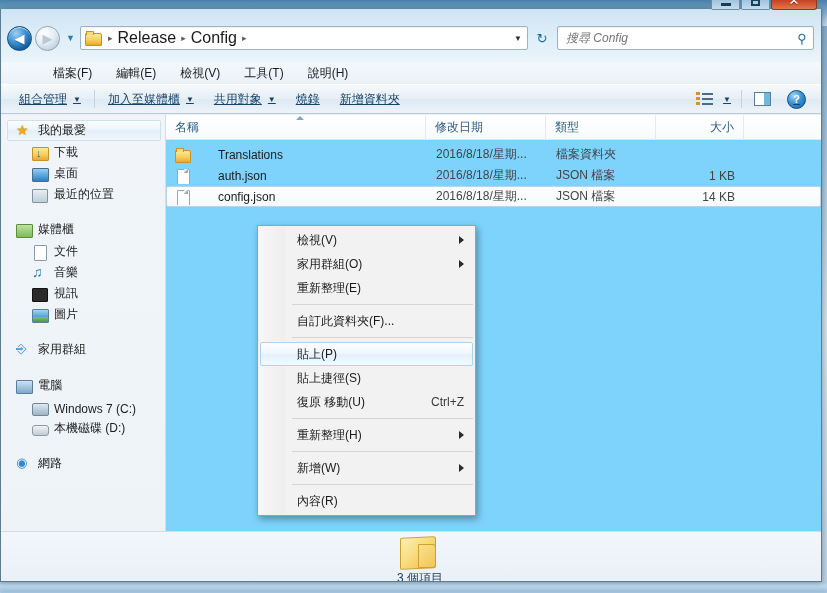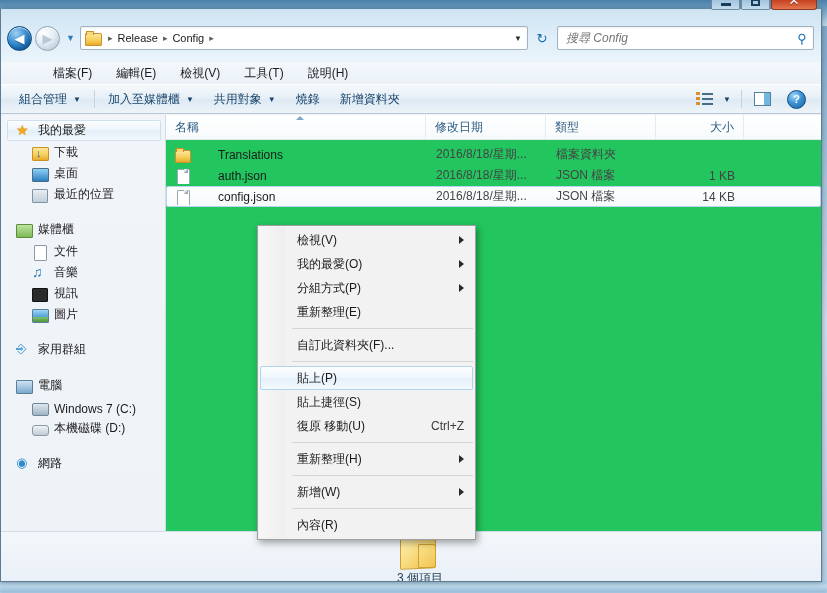--- a/index.html
+++ b/index.html
@@ -118,21 +118,21 @@
   .crumb-folder-icon::before {
     content:''; position:absolute; left:0; top:2px; width:15px; height:11px;
     background: linear-gradient(180deg,#fde79a 0%, #f6cf5c 55%, #e8ab2c 100%);
     border:1px solid #c8912a; border-radius: 1px 2px 1px 1px;
   }
   .crumb-folder-icon::after {
     content:''; position:absolute; left:1px; top:0px; width:6px; height:3px;
     background:#f7d87a; border:1px solid #c8912a; border-bottom:none; border-radius:1px 1px 0 0;
   }
   .crumb-sep { color:#5b5b5b; font-size:9px; padding: 0 5px; flex:0 0 auto; }
-  .crumb-text { font-size: 11px; color: #1a1a1a; flex:0 0 auto; }
+  .crumb-text { font-size: 16px; color: #1a1a1a; flex:0 0 auto; }
   #breadcrumb-dropdown {
     width: 18px; height: 100%; display:flex; align-items:center; justify-content:center;
     color:#2e2e2e; font-size: 8px; flex:0 0 auto;
   }
   #refresh-button {
     width: 24px; height: 22px; margin-left: 2px;
     display:flex; align-items:center; justify-content:center;
     color:#1b6fae; font-size: 13px; flex: 0 0 auto;
   }
   #search-box {
@@ -167,21 +167,21 @@
     position: absolute; left: 0; top: 75px; width: 100%; height: 30px;
     background: linear-gradient(180deg,#f5f9fc 0%, #e6eff6 48%, #dde9f3 52%, #eef4f9 100%);
     border-bottom: 1px solid #b5c9d8;
     border-top: 1px solid #ffffff;
     display:flex; align-items:center;
     box-sizing: border-box;
   }
   .tb-item {
     display:flex; align-items:center; height: 22px;
     padding: 0 9px; font-size: 12px; color:#17436b;
-    border:1px solid transparent; border-radius:2px;
+    border:1px solid transparent; border-radius:2px;text-decoration:underline;
   }
   .tb-caret { font-size: 8px; margin-left: 6px; color:#17436b; }
   .tb-sep { width:1px; height:18px; background:#c3d4e0; margin: 0 3px; }
   #toolbar-right { margin-left:auto; display:flex; align-items:center; padding-right: 8px; }
   #view-options-icon {
     width: 17px; height: 15px; position: relative;
   }
   .vo-row { position:absolute; left:0; height:3px; width:17px; }
   .vo-dot { position:absolute; left:0; width:4px; height:3px; }
   .vo-line { position:absolute; left:6px; width:11px; height:2px; top:1px; background:#4a6c86; }
@@ -280,21 +280,21 @@
     background: linear-gradient(180deg,#dfe8ef 0%,#9fb4c4 100%);
     border:1px solid #6f8698; border-radius:2px;
   }
   .ico-drive {
     width:15px;height:9px;margin-top:4px;
     background: linear-gradient(180deg,#f0f3f6 0%,#c2ccd4 100%);
     border:1px solid #8d9aa6; border-radius:3px;
   }
   .ico-network { color:#2f8ccc; font-size:13px; line-height:14px; }
   
-  #file-pane { flex:1 1 auto; background:#22c55e; position:relative; overflow:hidden; }
+  #file-pane { flex:1 1 auto; background:#7dd3fc; position:relative; overflow:hidden; }
   #column-headers {
     display:flex; height: 24px; align-items:stretch;
     background: linear-gradient(180deg,#ffffff 0%, #f7fafc 100%);
     border-bottom:1px solid #dfe6ec;
   }
   .col-head {
     display:flex; align-items:center;
     font-size:12px; color:#2b5c83;
     border-right:1px solid #e3eaf0;
     padding-left: 9px;
@@ -683,25 +683,21 @@
     <div id="status-text">3 個項目</div>
   </div>
 
   <div id="context-menu">
 
     <div class="ctx-item">
       <span class="ctx-label">檢視(V)</span>
       <span class="ctx-submarker"></span>
     </div>
     <div class="ctx-item">
-      <span class="ctx-label">我的最愛(O)</span>
-      <span class="ctx-submarker"></span>
-    </div>
-    <div class="ctx-item">
-      <span class="ctx-label">分組方式(P)</span>
+      <span class="ctx-label">家用群組(O)</span>
       <span class="ctx-submarker"></span>
     </div>
     <div class="ctx-item">
       <span class="ctx-label">重新整理(E)</span>
     </div>
 
     <div class="ctx-sep"></div>
 
     <div class="ctx-item">
       <span class="ctx-label">自訂此資料夾(F)...</span>

